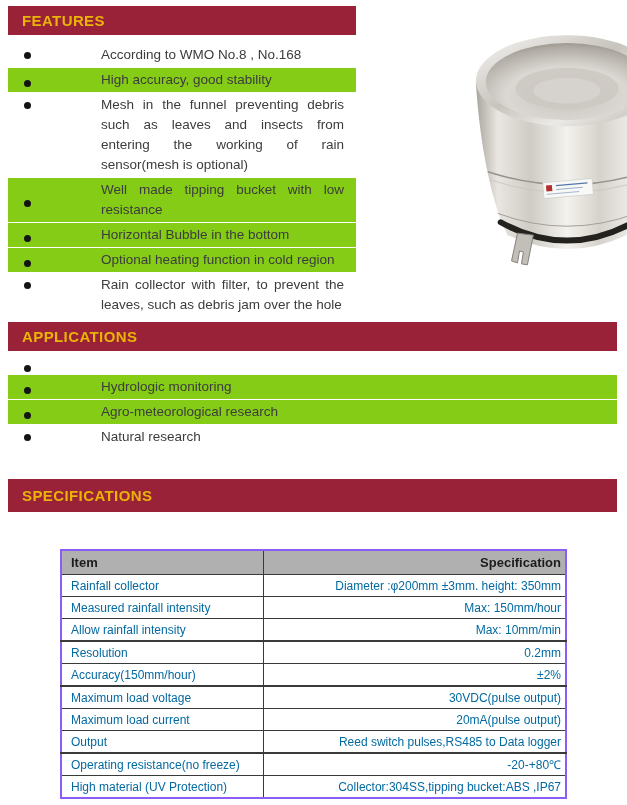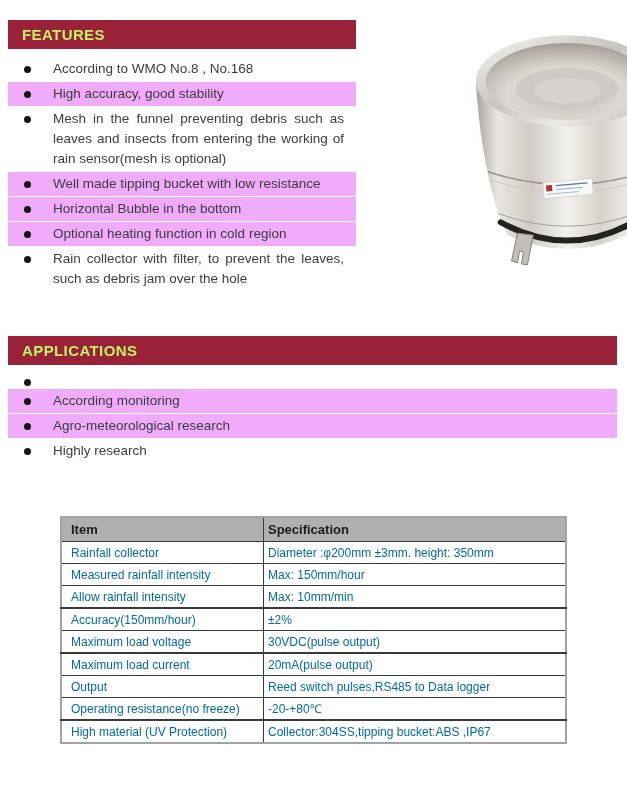--- a/index.html
+++ b/index.html
@@ -1,48 +1,48 @@
 <!DOCTYPE html>
 <html><head>
 <meta charset="utf-8">
 <style>
   html,body{margin:0;padding:0;}
   body{
     width:627px;height:805px;background:#ffffff;position:relative;
     font-family:"Liberation Sans", sans-serif;color:#3c3c3c;overflow:hidden;
   }
   .banner{
-    background:#9a2238;color:#bef264;font-weight:bold;font-size:15px;
-    letter-spacing:0.4px;padding:6px 0 6px 14px;margin-top:14px;
+    background:#9a2238;color:#eab308;font-weight:bold;font-size:15px;
+    letter-spacing:0.4px;padding:6px 0 6px 14px;
   }
   .banner.tall{padding-top:8px;padding-bottom:8px;}
   section{position:absolute;}
   .features-sec{top:6px;left:8px;width:348px;}
   .features-sec .banner{margin-bottom:8px;}
   .applications-sec{top:322px;left:8px;width:609px;}
   .applications-sec .banner{margin-bottom:5px;}
   .specs-sec{top:479px;left:8px;width:609px;}
 
   ul.bullet-list{list-style:none;margin:0;padding:0;}
-  .bullet-item{display:flex;align-items:flex-start;padding:2px 0;margin-bottom:1px;}
-  .bullet-item.striped{background:#f0abfc;}
+  .bullet-item{display:flex;align-items:flex-start;padding:2px 0;margin-bottom:1px;gap:48px;}
+  .bullet-item.striped{background:#84cc16;align-items:center;}
   .dot{flex:0 0 auto;width:7px;height:7px;border-radius:50%;background:#141414;margin:7px 0 0 16px;}
   .item-text{margin-left:22px;margin-right:12px;font-size:13.5px;line-height:20px;text-align:justify;flex:1;}
   .applications-sec .item-text{text-align:left;}
 
   .photo{position:absolute;top:14px;left:428px;width:198px;height:240px;}
   .photo svg{width:100%;height:100%;display:block;}
 
   .table-wrap{margin:37px 0 0 52px;}
   table.spec-table{border-collapse:collapse;width:507px;font-size:12px;table-layout:fixed;}
   .spec-table th,.spec-table td{border:1px solid #3a3a3a;}
-  .spec-table{border:2px solid #a3a3a3;}
+  .spec-table{border:2px solid #8b5cf6;}
   .spec-table thead th{background:#b0b0b0;font-size:13px;height:19px;font-weight:bold;color:#1c1c1c;}
   .col-item{width:188px;text-align:left;padding:2px 4px 2px 9px;}
-  .col-spec{text-align:left;padding:2px 4px;}
+  .col-spec{text-align:right;padding:2px 4px;}
   .spec-table td{height:17px;color:#0369a1;}
   .spec-table tbody tr:nth-child(3) td,
   .spec-table tbody tr:nth-child(5) td,
   .spec-table tbody tr:nth-child(8) td{border-bottom-width:2px;}
 </style>
 </head>
 <body>
 
 <section class="features-sec">
   <div class="banner">FEATURES</div>
@@ -136,34 +136,35 @@
 </figure>
 
 <section class="applications-sec">
   <div class="banner">APPLICATIONS</div>
   <ul class="bullet-list">
       <li class="bullet-item">
       <span class="dot"></span>
     </li>
       <li class="bullet-item striped">
       <span class="dot"></span>
-      <span class="item-text">According monitoring</span>
+      <span class="item-text">Hydrologic monitoring</span>
     </li>
       <li class="bullet-item striped">
       <span class="dot"></span>
       <span class="item-text">Agro-meteorological research</span>
     </li>
       <li class="bullet-item">
       <span class="dot"></span>
-      <span class="item-text">Highly research</span>
+      <span class="item-text">Natural research</span>
     </li>
     </ul>
 </section>
 
 <section class="specs-sec">
+  <div class="banner tall">SPECIFICATIONS</div>
   <div class="table-wrap">
     <table class="spec-table">
       <thead>
         <tr>
           <th class="col-item">Item</th>
           <th class="col-spec">Specification</th>
         </tr>
       </thead>
       <tbody>
           <tr class="spec-row">
@@ -172,20 +173,24 @@
         </tr>
           <tr class="spec-row">
           <td class="col-item">Measured rainfall intensity</td>
           <td class="col-spec">Max: 150mm/hour</td>
         </tr>
           <tr class="spec-row">
           <td class="col-item">Allow rainfall intensity</td>
           <td class="col-spec">Max: 10mm/min</td>
         </tr>
           <tr class="spec-row">
+          <td class="col-item">Resolution</td>
+          <td class="col-spec">0.2mm</td>
+        </tr>
+          <tr class="spec-row">
           <td class="col-item">Accuracy(150mm/hour)</td>
           <td class="col-spec">±2%</td>
         </tr>
           <tr class="spec-row">
           <td class="col-item">Maximum load voltage</td>
           <td class="col-spec">30VDC(pulse output)</td>
         </tr>
           <tr class="spec-row">
           <td class="col-item">Maximum load current</td>
           <td class="col-spec">20mA(pulse output)</td>

